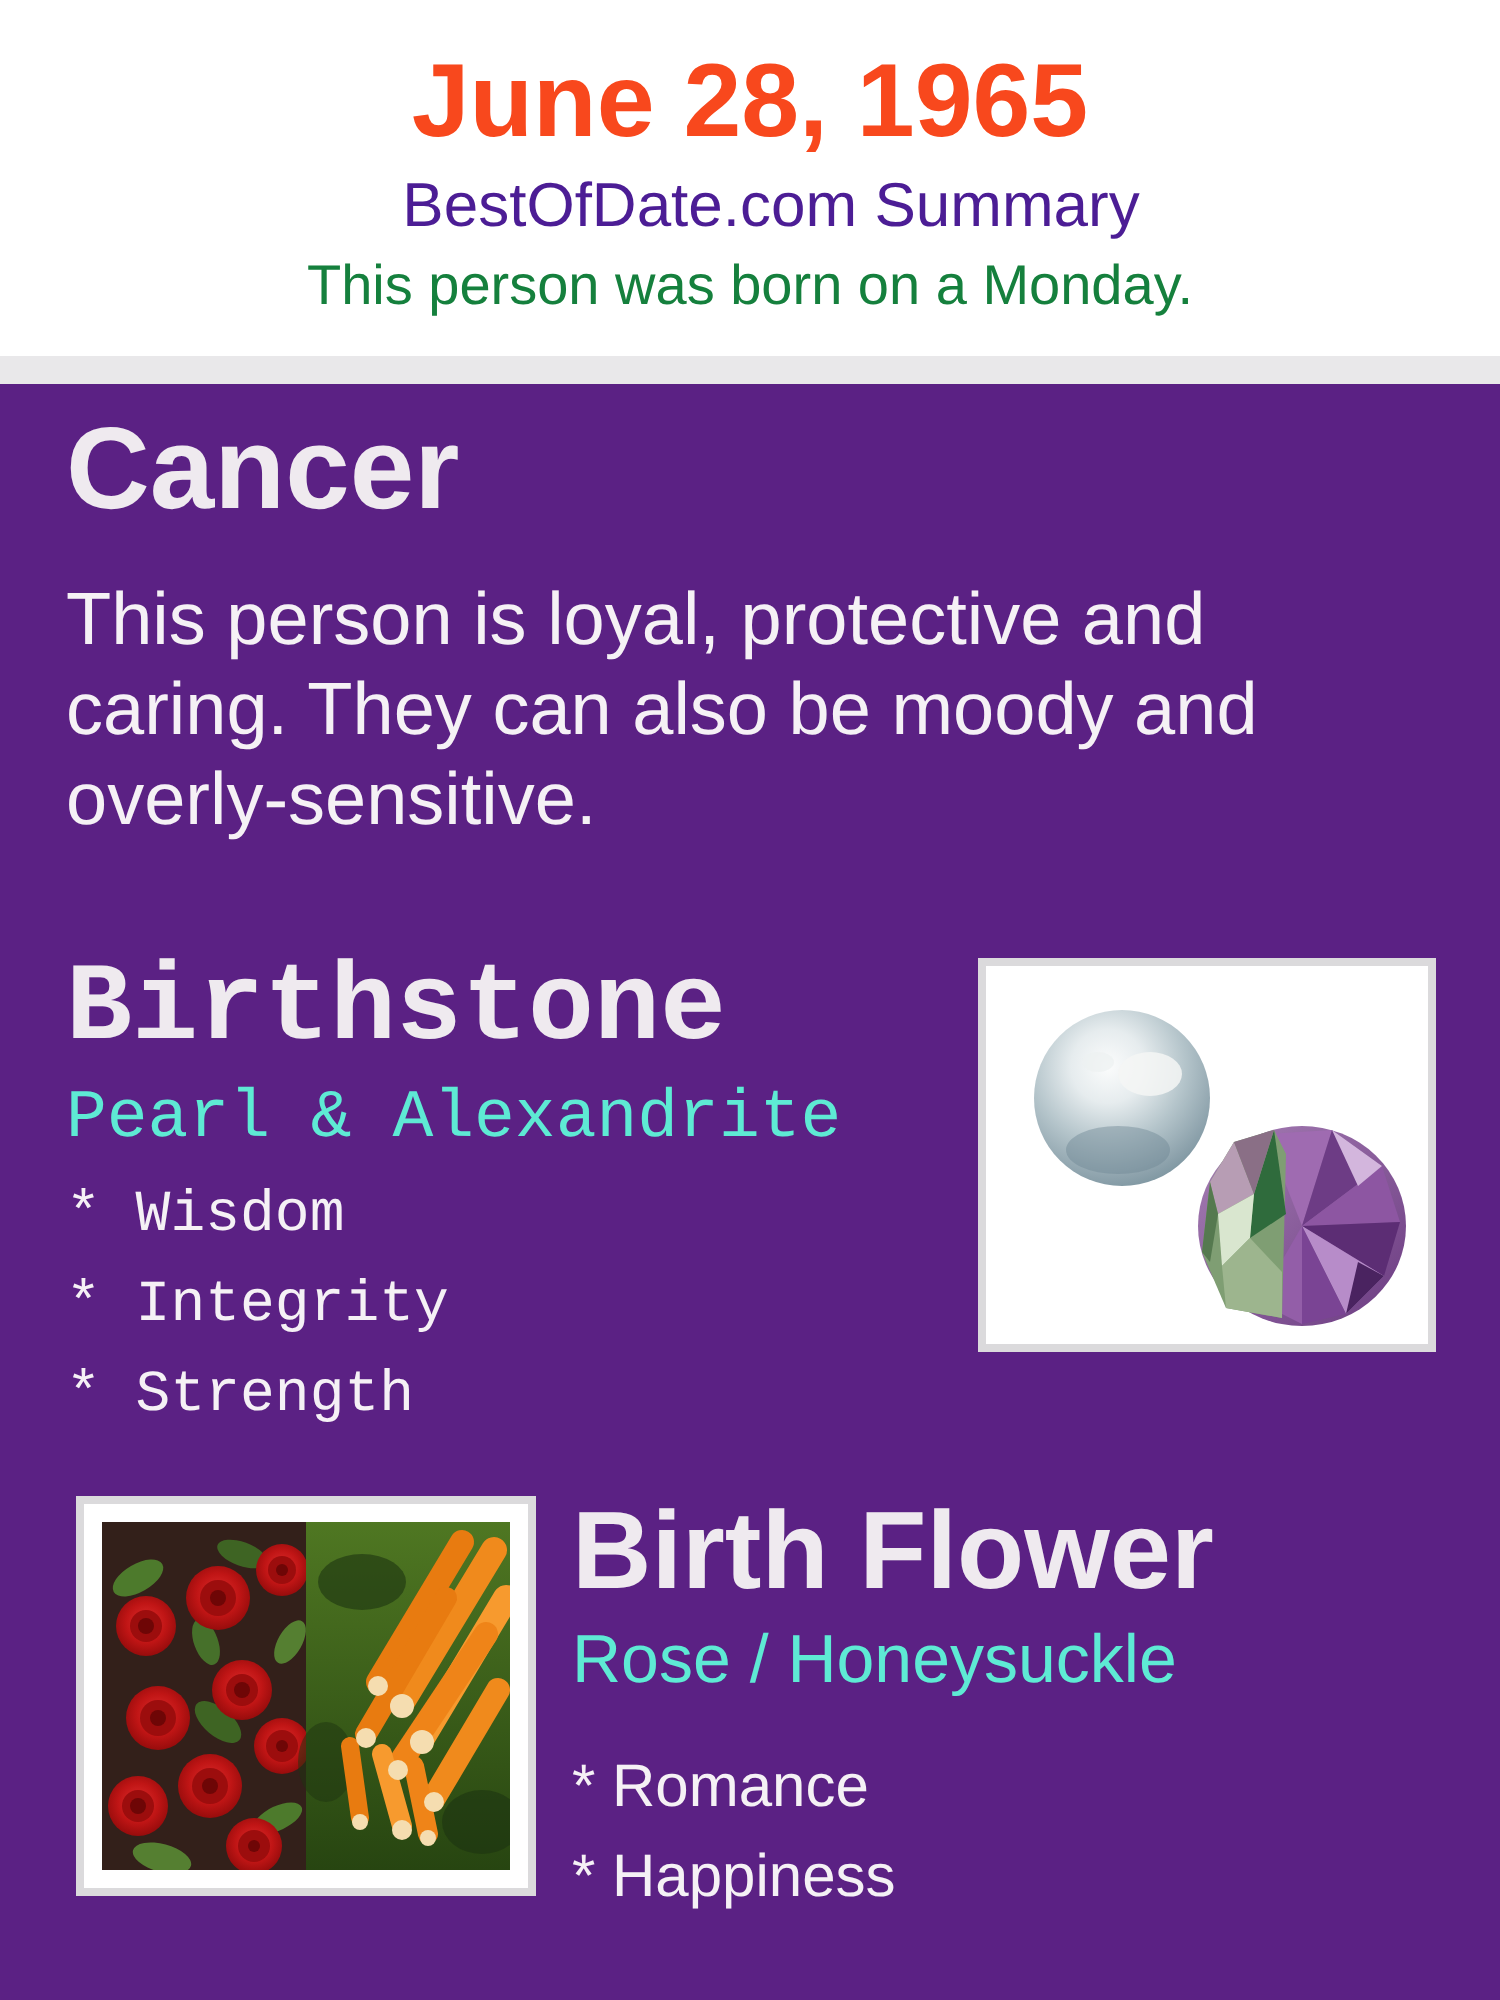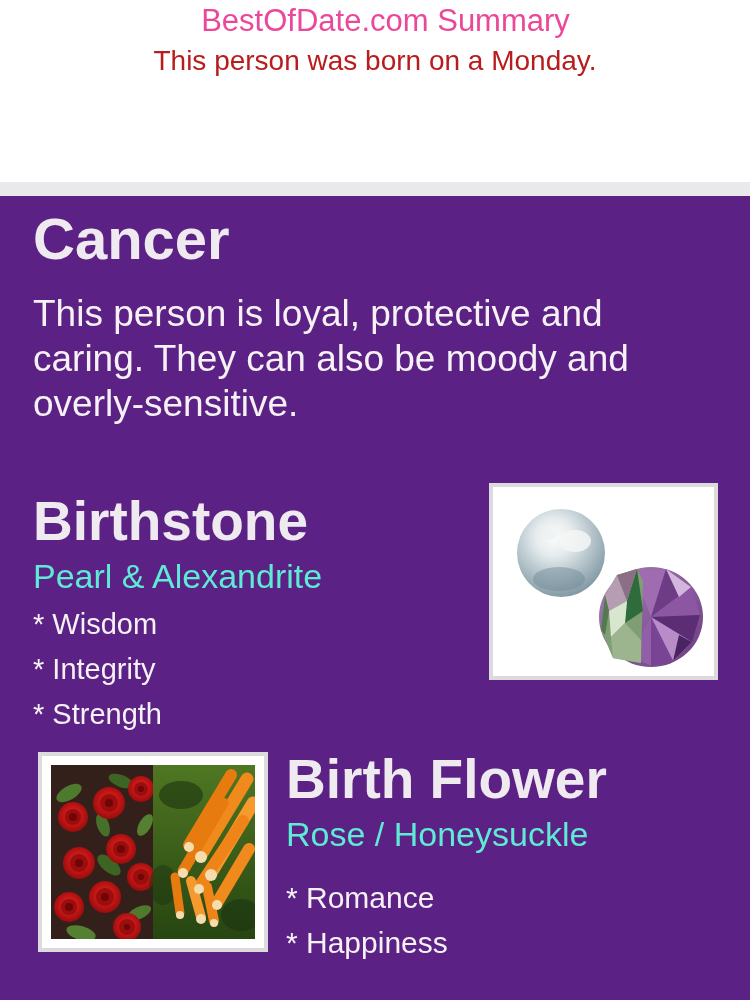--- a/index.html
+++ b/index.html
@@ -3,53 +3,54 @@
 <meta charset="utf-8">
 <style>
   * { margin:0; padding:0; box-sizing:border-box; }
   html,body { width:750px; height:1000px; background:#ffffff; overflow:hidden;
     font-family:"Liberation Sans", sans-serif; }
   .canvas { position:relative; width:750px; height:1000px; background:#ffffff; }
 
   
   .header { position:relative; width:750px; height:178px; text-align:center; background:#ffffff; }
   .date-title { padding-top:22px; font-size:52px; font-weight:700; letter-spacing:0px; color:#F8481D; line-height:1.15; }
-  .site-summary { margin-top:4px; font-size:31px; font-weight:400; color:#ec4899; line-height:1.1;margin-left:21px; }
-  .tagline { margin-top:8px; font-size:28px; font-weight:400; color:#b91c1c; line-height:1.1; }
+  .site-summary { margin-top:4px; font-size:31px; font-weight:400; color:#4c1d95; line-height:1.1;margin-left:21px; }
+  .tagline { margin-top:8px; font-size:28px; font-weight:400; color:#15803d; line-height:1.1; }
 
   .divider { width:750px; height:14px; background:#E9E8EA; }
 
   
   .purple { position:relative; width:750px; height:808px; background:#5B2184; color:#F2EEF3;padding-left:17px; }
   h2.sec-title { font-size:55px; font-weight:700; color:#EFEAEF; line-height:1.2; }
   .zodiac { position:absolute; left:33px; top:8px; width:650px; }
   .zodiac h2 { font-size:58px; }
   .zodiac-desc { margin-top:17px; width:625px; font-size:37px; line-height:45px; font-weight:400; color:#F5F1F5; }
 
-  .birthstone-text { position:absolute; left:33px; top:292px; width:450px; }
+  .birthstone-text { position:absolute; left:33px; top:280px; width:450px;font-family:Liberation Mono, monospace; }
   .sub-name { margin-top:2px; font-size:34px; font-weight:400; color:#5eead4; line-height:1.2; }
   ul.traits { list-style:none; margin-top:12px; }
   ul.traits li { font-size:29px; line-height:30px; margin-bottom:15px; font-weight:400; color:#F5F1F5; }
 
   .flower-text { position:absolute; left:286px; top:550px; width:440px; }
   .flower-text ul.traits { margin-top:28px; }
   .flower-text ul.traits li { font-size:30px; }
 
   
   figure.photo { position:absolute; background:#ffffff; border:4px solid #DBDADC; }
   .stone-figure { left:489px; top:287px; width:229px; height:197px; padding:8px; }
   .flower-figure { left:38px; top:556px; width:230px; height:200px; padding:9px; border-color:#E3E2E4; }
   figure.photo svg { display:block; width:100%; height:100%; }
 </style>
 </head>
 <body>
 
 <div class="canvas">
 
   <header class="header">
+    <div class="date-title">June 28, 1965</div>
     <div class="site-summary">BestOfDate.com Summary</div>
     <div class="tagline">This person was born on a Monday.</div>
   </header>
 
   <div class="divider"></div>
 
   <main class="purple">
 
     <section class="zodiac">
       <h2 class="sec-title">Cancer</h2>

